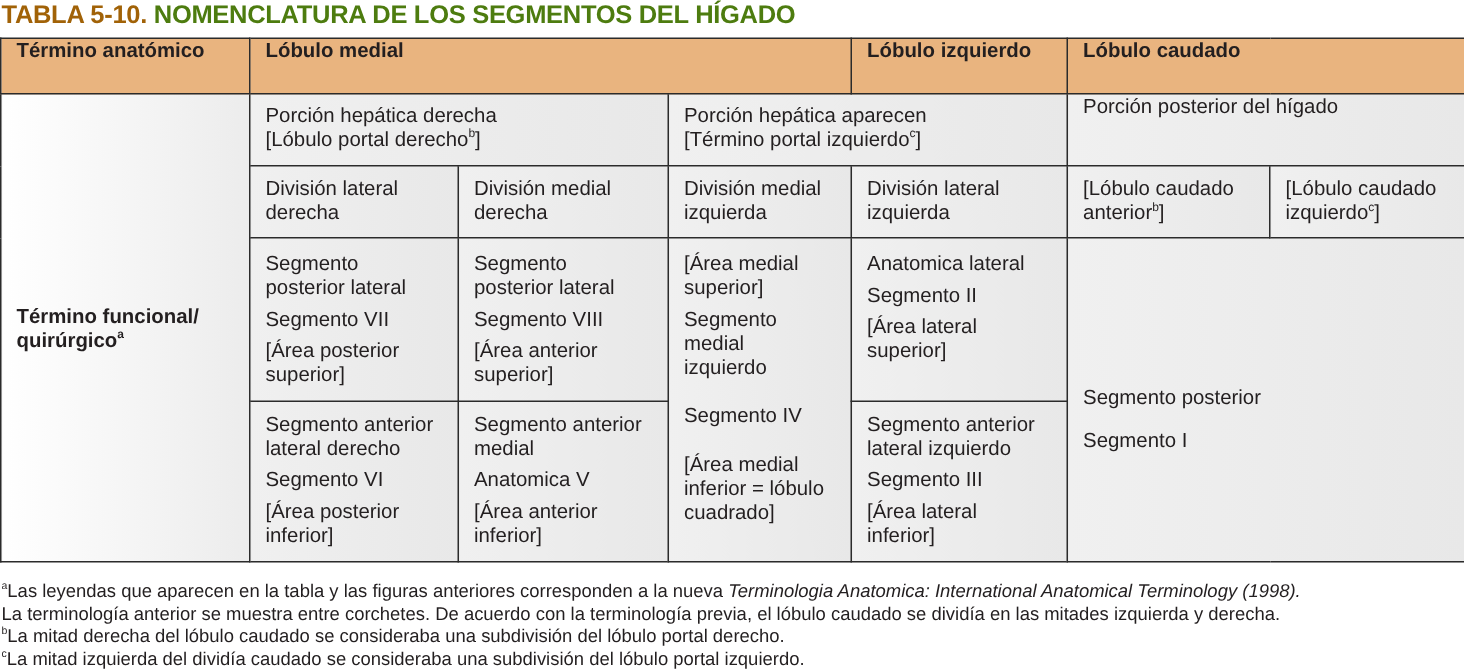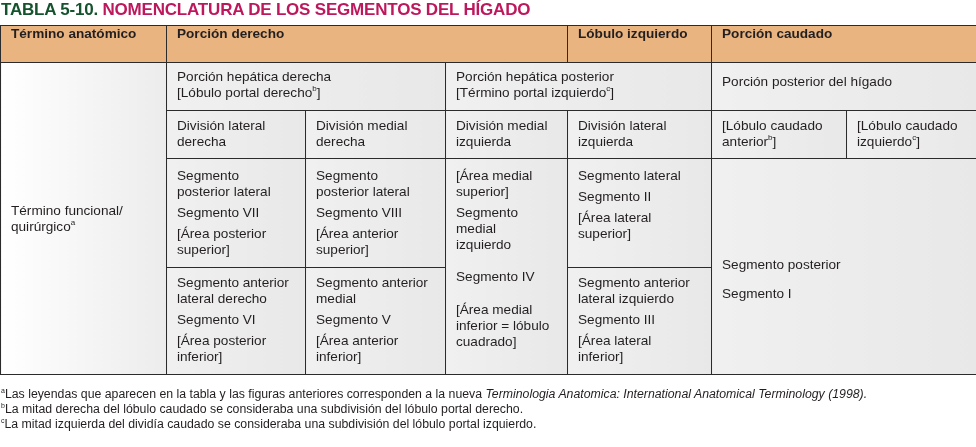--- a/index.html
+++ b/index.html
@@ -1,20 +1,20 @@
 <!DOCTYPE html>
 <html><head>
 <meta charset="utf-8">
 <style>
   html, body { margin:0; padding:0; background:#ffffff; }
   body { width:976px; height:447px; position:relative; overflow:hidden;
          font-family:"Liberation Sans", sans-serif; color:#231f20; }
   .title { position:absolute; left:1px; top:0px; font-size:17px; font-weight:bold; line-height:20px; white-space:nowrap; letter-spacing:-0.2px; }
-  .title .num { color:#14532d;text-align:right; }
-  .title .txt { color:#be185d; }
+  .title .num { color:#a16207;text-align:right; }
+  .title .txt { color:#4d7c0f; }
   table.liver { position:absolute; left:0; top:25px; border-collapse:collapse; table-layout:fixed; width:976px; }
   table.liver td { border:1.3px solid #2b2b2b; vertical-align:top; font-size:13.6px; line-height:16px; padding:0 10px; }
   .hdr td { background:#e9b47f; font-weight:bold; font-size:14.5px; height:36px; vertical-align:middle; padding-left:11px; }
   .gray { background:linear-gradient(to right,#f0f0f0,#e8e8e8); }
   .white { background:linear-gradient(to right,#ffffff,#ececec); }
   .b { font-weight:normal; margin-top:5px; }
   .gap { margin-top:5px; }
   sup { font-size:8px; line-height:0; }
   .foot { position:absolute; left:1px; top:387px; font-size:12.3px; line-height:15px; width:975px; color:#231f20; }
   .foot .line { white-space:nowrap; }
@@ -34,38 +34,38 @@
       <col style="width:139px">
       <col style="width:140px">
       <col style="width:122px">
       <col style="width:144px">
       <col style="width:135px">
       <col style="width:130px">
   </colgroup>
   <tbody>
       <tr class="hdr">
     <td>Término anatómico</td>
-    <td colspan="3">Porción derecho</td>
+    <td colspan="3">Lóbulo medial</td>
     <td>Lóbulo izquierdo</td>
-    <td colspan="2">Porción caudado</td>
+    <td colspan="2">Lóbulo caudado</td>
   </tr>
   <tr style="height:48px">
-    <td rowspan="4" class="white" style="vertical-align:middle;">
+    <td rowspan="4" class="white" style="vertical-align:middle;font-weight:bold;">
       <div>Término funcional/</div>
       <div><span>quirúrgico</span><sup>a</sup></div>
     </td>
     <td colspan="2" class="gray" style="padding-top:6px">
       <div>Porción hepática derecha</div>
       <div><span>[Lóbulo portal derecho</span><sup>b</sup><span>]</span></div>
     </td>
     <td colspan="2" class="gray" style="padding-top:6px">
-      <div>Porción hepática posterior</div>
+      <div>Porción hepática aparecen</div>
       <div><span>[Término portal izquierdo</span><sup>c</sup><span>]</span></div>
     </td>
-    <td colspan="2" class="gray" style="padding-top:11px">
+    <td colspan="2" class="gray" style="padding-top:0">
       <div>Porción posterior del hígado</div>
     </td>
   </tr>
   <tr style="height:48px">
     <td class="gray" style="padding-top:7px">
           <div>División lateral</div>
           <div>derecha</div>
         </td>
     <td class="gray" style="padding-top:7px">
           <div>División medial</div>
@@ -108,53 +108,54 @@
           <div>superior]</div>
       <div class="gap">Segmento</div>
           <div>medial</div>
           <div>izquierdo</div>
       <div class="b" style="margin-top:16px">Segmento IV</div>
       <div style="margin-top:17px">[Área medial</div>
           <div>inferior = lóbulo</div>
           <div>cuadrado]</div>
     </td>
     <td class="gray" style="padding-top:9px">
-      <div>Segmento lateral</div>
+      <div>Anatomica lateral</div>
       <div class="b">Segmento II</div>
       <div class="gap">[Área lateral</div>
           <div>superior]</div>
     </td>
     <td rowspan="2" colspan="2" class="gray" style="vertical-align:middle">
       <div style="margin-top:26px">Segmento posterior</div>
       <div class="b" style="margin-top:13px">Segmento I</div>
     </td>
   </tr>
   <tr style="height:107px">
     <td class="gray" style="padding-top:7px">
       <div>Segmento anterior</div>
           <div>lateral derecho</div>
       <div class="b">Segmento VI</div>
       <div class="gap">[Área posterior</div>
           <div>inferior]</div>
     </td>
     <td class="gray" style="padding-top:7px">
       <div>Segmento anterior</div>
           <div>medial</div>
-      <div class="b">Segmento V</div>
+      <div class="b">Anatomica V</div>
       <div class="gap">[Área anterior</div>
           <div>inferior]</div>
     </td>
     <td class="gray" style="padding-top:7px">
       <div>Segmento anterior</div>
           <div>lateral izquierdo</div>
       <div class="b">Segmento III</div>
       <div class="gap">[Área lateral</div>
           <div>inferior]</div>
     </td>
   </tr>
 </tbody>
   </table>
 
 <div class="foot">
   <div class="line"><sup>a</sup><span>Las leyendas que aparecen en la tabla y las figuras anteriores corresponden a la nueva </span><i>Terminologia Anatomica: International Anatomical Terminology (1998).</i></div>
+  <div class="line">La terminología anterior se muestra entre corchetes. De acuerdo con la terminología previa, el lóbulo caudado se dividía en las mitades izquierda y derecha.</div>
   <div class="line"><sup>b</sup><span>La mitad derecha del lóbulo caudado se consideraba una subdivisión del lóbulo portal derecho.</span></div>
   <div class="line"><sup>c</sup><span>La mitad izquierda del dividía caudado se consideraba una subdivisión del lóbulo portal izquierdo.</span></div>
 </div>
 
 </body></html>

